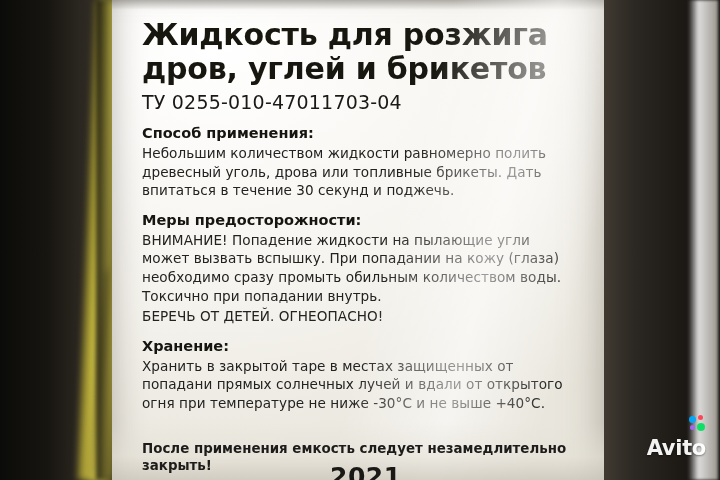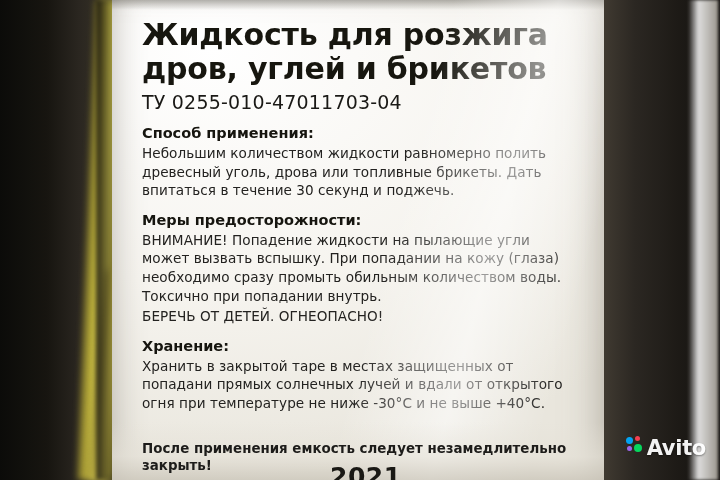--- a/index.html
+++ b/index.html
@@ -157,23 +157,24 @@
     background: linear-gradient(90deg, rgba(255,255,255,0) 0%, rgba(255,255,255,.85) 35%, rgba(214,209,197,.7) 100%);
     filter: blur(1.5px);
   }
 
   
   .watermark {
     position: absolute;
     right: 14px;
     bottom: 20px;
     display: flex;
-    align-items: flex-start;
+    align-items: flex-end;
     gap: 4px;
     opacity: .95;
+    flex-direction: column;
   }
   .wm-dots {
     position: relative;
     width: 17px; height: 17px;
   }
   .wm-dots i {
     position: absolute;
     border-radius: 50%;
     display: block;
   }

